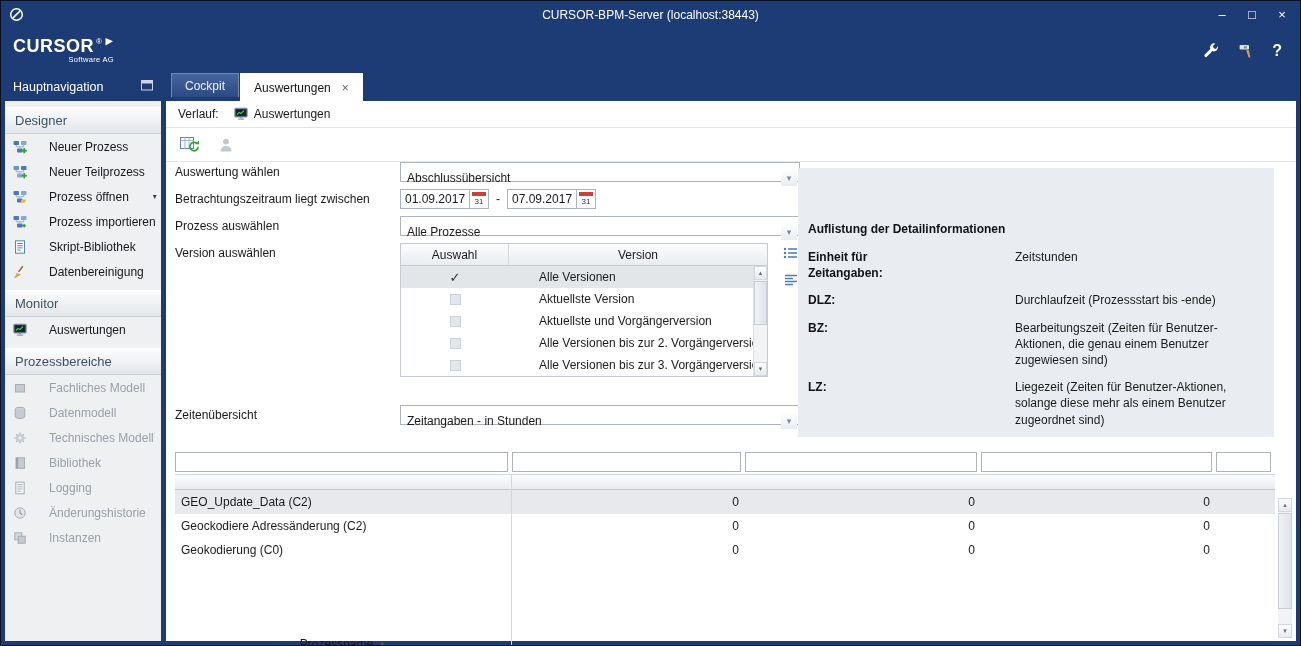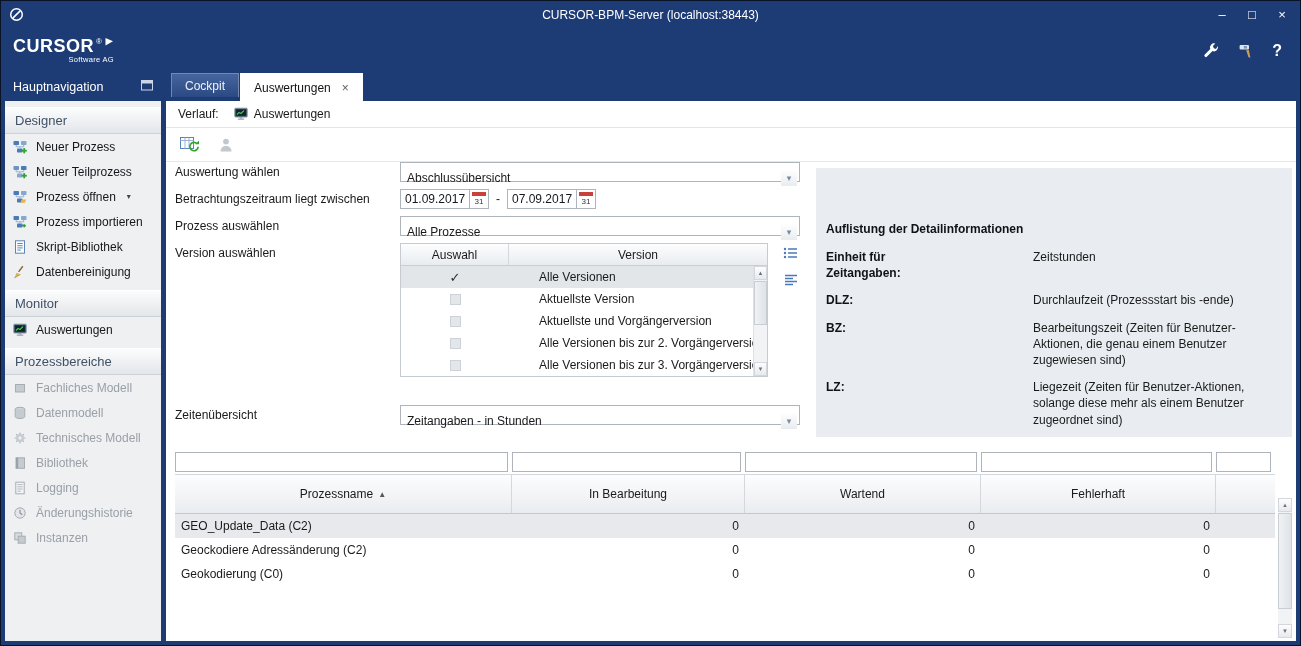--- a/index.html
+++ b/index.html
@@ -25,21 +25,21 @@
   .hicon{display:inline-flex;cursor:pointer;}
   .hicon.help{color:#fff;font-size:16px;font-weight:bold;}
 
   
   .bodyrow{position:absolute;top:72px;left:4px;right:4px;bottom:4px;display:flex;gap:5px;background:#1d3c76;}
 
   
   .sidebar{width:156px;background:#eef0f2;display:flex;flex-direction:column;overflow:hidden;}
   .sidebar-title{height:28px;background:#1d3c76;color:#fff;display:flex;align-items:center;justify-content:space-between;padding:0 8px;font-size:12.5px;flex:0 0 28px;}
   .side-header{height:27px;margin-top:6px;display:flex;align-items:center;padding:0 10px;background:linear-gradient(#fbfcfd,#e3e6ea);border-top:1px solid #fff;border-bottom:1px solid #ccd1d7;color:#3f5166;font-size:13px;cursor:pointer;}
-  .side-item{height:25px;display:flex;align-items:center;gap:9px;padding:0 8px;cursor:pointer;font-size:12px;color:#15181c;white-space:nowrap;}
+  .side-item{height:25px;display:flex;align-items:center;gap:22px;padding:0 8px;cursor:pointer;font-size:12px;color:#15181c;white-space:nowrap;}
   .side-item.disabled{color:#9aa0a8;cursor:default;}
   .side-icon{width:14px;height:14px;display:inline-flex;flex:0 0 14px;}
   .side-dd{font-size:8px;color:#444;margin-left:2px;}
   .sidebar-fill{flex:1;}
 
   
   .main{flex:1;display:flex;flex-direction:column;background:#fff;min-width:0;}
   .tabbar{height:28px;background:#1d3c76;display:flex;padding-left:5px;flex:0 0 28px;}
   .tab{height:24px;display:flex;align-items:center;gap:6px;padding:0 13px;margin-right:1px;background:linear-gradient(#46659f,#2b4a83);border:1px solid #7287ae;border-bottom:none;color:#eef2f8;font-size:12px;cursor:pointer;white-space:nowrap;}
   .tab.active{height:28px;background:#fff;border-color:#fff;color:#101215;}
@@ -85,38 +85,38 @@
   .vtscroll{position:absolute;top:22px;right:0;bottom:0;width:14px;background:#f2f3f5;border-left:1px solid #dde0e4;display:flex;flex-direction:column;}
   .sarrow{height:14px;flex:0 0 14px;display:flex;align-items:center;justify-content:center;font-size:6px;color:#6d737b;background:linear-gradient(#fdfdfe,#e7eaee);border:1px solid #d4d8dd;cursor:pointer;}
   .sthumb{background:linear-gradient(90deg,#f0f2f4,#dfe3e7);border:1px solid #c9ced4;cursor:pointer;}
   .vtthumb{height:44px;margin:1px 0;flex:0 0 44px;}
   .sspace{flex:1;}
   .vtools{display:flex;flex-direction:column;gap:13px;padding-top:3px;}
   .vtool{cursor:pointer;display:inline-flex;}
   .frow.zeit{margin-top:28px;}
 
   
-  .infopanel{position:absolute;top:6px;right:4px;width:476px;height:269px;background:#e9edf1;padding:54px 14px 0 10px;font-size:12px;}
+  .infopanel{position:absolute;top:6px;right:22px;width:476px;height:269px;background:#e9edf1;padding:54px 14px 0 10px;font-size:12px;}
   .info-title{font-weight:bold;margin-bottom:13px;color:#101215;}
   .info-entry{display:flex;margin-bottom:11px;}
   .info-term{width:207px;flex:0 0 207px;font-weight:bold;color:#101215;line-height:1.35;}
   .info-term span{display:inline-block;max-width:95px;}
   .info-def{flex:1;line-height:1.35;}
 
   
   .results{flex:1;position:relative;background:#fff;padding:6px 21px 0 9px;min-height:0;}
   .filter-row{display:flex;height:20px;margin-bottom:2px;}
   .fcell{padding-right:4px;}
   .filter-input{width:100%;height:20px;border:1px solid #aeb4bb;font-family:inherit;font-size:12px;padding:0 4px;}
   .rc0{width:337px;flex:0 0 337px;}
   .rc1{width:233px;flex:0 0 233px;}
   .rc2{width:236px;flex:0 0 236px;}
   .rc3{width:235px;flex:0 0 235px;}
   .rcx{flex:1;min-width:0;}
-  .header-row{display:flex;height:40px;background:linear-gradient(#fcfdfe,#e9ecef);border-top:1px solid #d4d8dd;border-bottom:1px solid #c3c8ce;}
+  .header-row{display:flex;height:16px;background:linear-gradient(#fcfdfe,#e9ecef);border-top:1px solid #d4d8dd;border-bottom:1px solid #c3c8ce;flex-direction:column;}
   .hcell{display:flex;align-items:center;justify-content:center;gap:5px;font-size:12px;border-right:1px solid #d4d8dd;cursor:pointer;overflow:hidden;}
   .hcell.rcx{border-right:none;cursor:default;}
   .sort-arrow{font-size:8px;color:#555;}
   .drow{display:flex;height:24px;cursor:pointer;}
   .drow.selected{background:#e7e9ec;}
   .dcell{line-height:24px;padding:0 6px;white-space:nowrap;overflow:hidden;font-size:12px;}
   .dcell.num{text-align:right;}
   .vscroll{position:absolute;top:52px;right:4px;bottom:3px;width:14px;background:#f2f3f5;display:flex;flex-direction:column;}
   .rthumb{height:96px;flex:0 0 96px;margin:1px 0;}
 </style>

